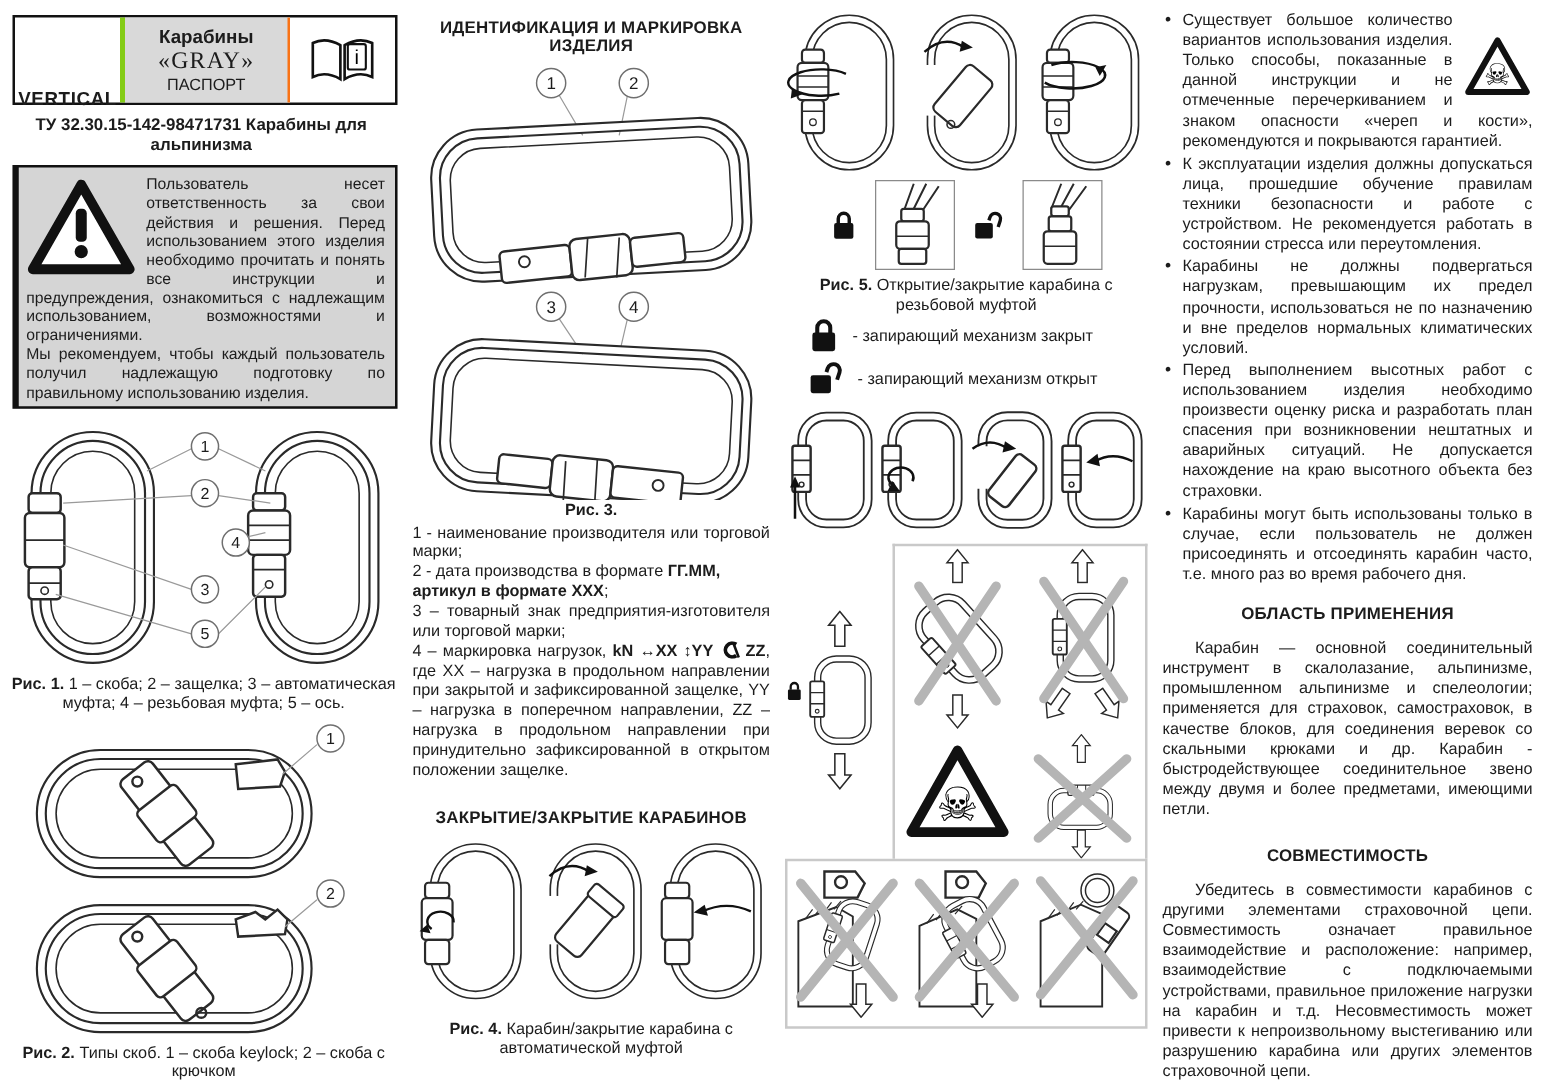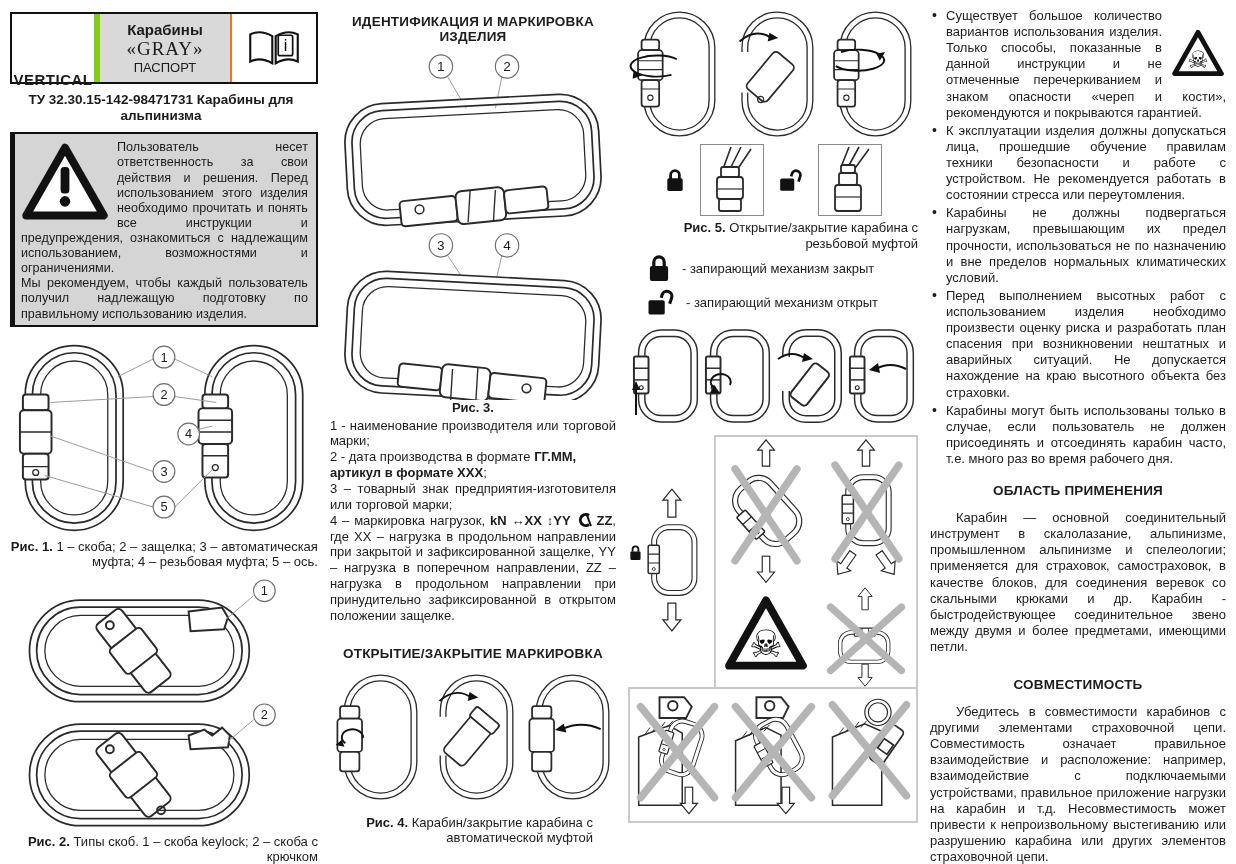--- a/index.html
+++ b/index.html
@@ -7,27 +7,27 @@
     font-family:"Liberation Sans", sans-serif; color:#1c1c1c; }
   .page { display:flex; width:1236px; height:864px; padding:8px 6px 4px 8px; gap:12px; }
   .col { display:flex; flex-direction:column; }
   .col1 { width:312px; }
   .col2 { width:288px; }
   .col3 { width:292px; }
   .col4 { width:302px; padding-right:4px; }
 
   .txt { font-size:13px; line-height:1.22; text-align:justify; }
   .heading { font-size:13.5px; font-weight:bold; text-align:center; letter-spacing:.2px; }
-  .caption { font-size:13px; text-align:right; line-height:1.2; }
+  .caption { font-size:13px; text-align:center; line-height:1.2; }
   .caption b { font-weight:bold; }
 
   
   .hdr { display:flex; border:2px solid #111; height:72px; margin:4px 0 6px 2px; }
   .hdr-cell { display:flex; align-items:center; justify-content:center; }
-  .hdr-logo { width:88px; flex-direction:column; border-right:6px solid #84cc16; padding-top:20px;gap:43px; }
+  .hdr-logo { width:88px; flex-direction:column; border-right:4px solid #84cc16; padding-top:20px;gap:43px; }
   .hdr-logo .brand { font-weight:bold; font-size:15px; letter-spacing:.5px; }
   .hdr-mid { flex:1; background:#d9d9d9; flex-direction:column; border-right:2px solid #f97316; }
   .hdr-mid .t1 { font-weight:bold; font-size:15px; }
   .hdr-mid .t2 { font-family:"Liberation Serif", serif; font-size:19px; letter-spacing:1px; }
   .hdr-mid .t3 { font-size:13px; }
   .hdr-book { width:84px; }
   .tu { font-weight:bold; font-size:13.5px; text-align:center; line-height:1.2; margin:2px 6px 8px 2px; }
 
   .note { border:2px solid #111; border-left-width:5px; background:#d5d5d5;
           padding:6px 8px 3px 6px; font-size:12.6px; line-height:1.2; text-align:justify; margin-left:2px; }
@@ -297,21 +297,21 @@
       <div><span>2 - дата производства в формате </span><b>ГГ.ММ,</b><br><b>артикул в формате XXX</b><span>;</span></div>
       <div>3 – товарный знак предприятия-изготовителя или торговой марки;</div>
       <div><span>4 – маркировка нагрузок, </span><b>kN ↔XX ↕YY</b>
         <svg class="gate-ic" width="16" height="14" viewBox="0 0 32 28">
           <path d="M26 5 A11 11 0 1 0 26 23" fill="none" stroke="#111" stroke-width="6"></path>
           <line x1="21" y1="2" x2="30" y2="26" stroke="#111" stroke-width="4"></line>
         </svg>
         <b>ZZ</b><span>, где XX – нагрузка в продольном направлении при закрытой и зафиксированной защелке, YY – нагрузка в поперечном направлении, ZZ – нагрузка в продольном направлении при принудительно зафиксированной в открытом положении защелке.</span></div>
     </div>
 
-    <div class="heading" style="margin:22px 0 8px">ОТКРЫТИЕ/ЗАКРЫТИЕ МАРКИРОВКА</div>
+    <div class="heading" style="margin:22px 0 8px">ЗАКРЫТИЕ/ЗАКРЫТИЕ КАРАБИНОВ</div>
 
     <div class="figwrap">
       <div class="row" style="gap:8px">
         <svg width="88" height="136" viewBox="0 0 100 150">
           <rect x="16" y="8" width="76" height="134" rx="38" fill="none" stroke="#2a2a2a" stroke-width="8"></rect>
           <rect x="16" y="8" width="76" height="134" rx="38" fill="none" stroke="#fff" stroke-width="5"></rect>
           <g fill="#fff" stroke="#2a2a2a" stroke-width="2">
             <rect x="8" y="40" width="22" height="14" rx="3"></rect>
             <rect x="5" y="54" width="28" height="38" rx="4"></rect>
             <rect x="8" y="92" width="22" height="22" rx="3"></rect>

